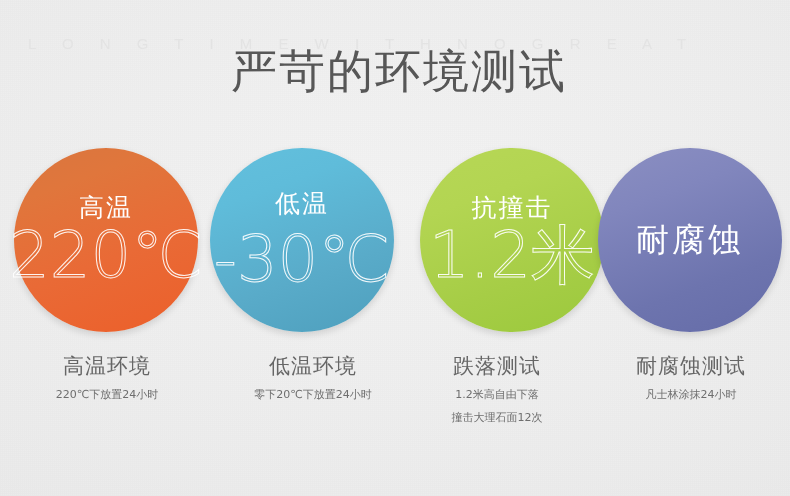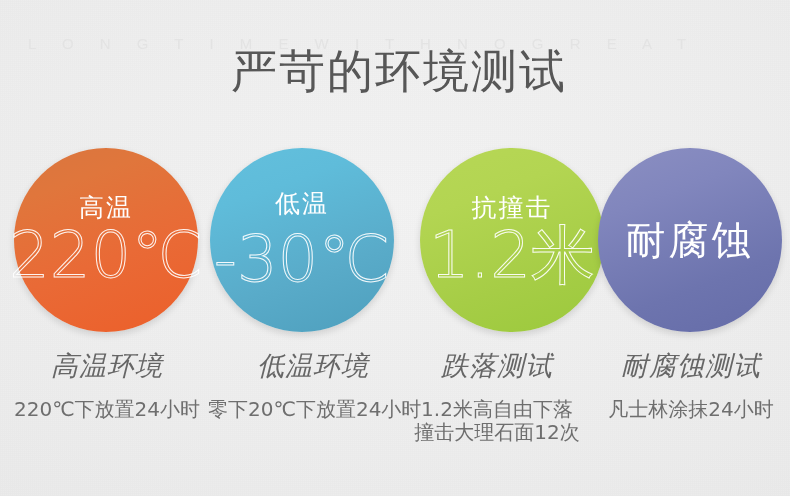--- a/index.html
+++ b/index.html
@@ -126,21 +126,21 @@
     font-size: 64px;
     line-height: 62px;
     letter-spacing: 0px;
     font-weight: 300;
     font-family: "DejaVu Sans", "Liberation Sans", sans-serif;
     white-space: nowrap;
   }
 
   
   .c-label.solo {
-    font-size: 40px;
+    font-size: 33px;
     line-height: 46px;
     letter-spacing: 3px;
     margin-bottom: 0;
     color: #ffffff;
   }
 
   #captions {
     position: absolute;
     left: 0;
     top: 352px;
@@ -153,29 +153,28 @@
     text-align: center;
     color: #6b6b6b;
     font-family: "DejaVu Sans", "Liberation Sans", sans-serif;
   }
   .p0 { left: 2px; }
   .p1 { left: 208px; }
   .p2 { left: 392px; }
   .p3 { left: 586px; }
 
   .cap-title {
-    font-size: 27px;
+    font-size: 21px;
     line-height: 28px;
     letter-spacing: 1px;
     color: #666666;
-    margin-bottom: 18px;
-    font-style: italic;
+    margin-bottom: 3px;
   }
   .cap-line {
-    font-size: 20px;
+    font-size: 11px;
     line-height: 23px;
     letter-spacing: 0px;
     color: #6e6e6e;
     white-space: nowrap;
   }
 </style>
 </head>
 <body>
 
 <div id="page">

